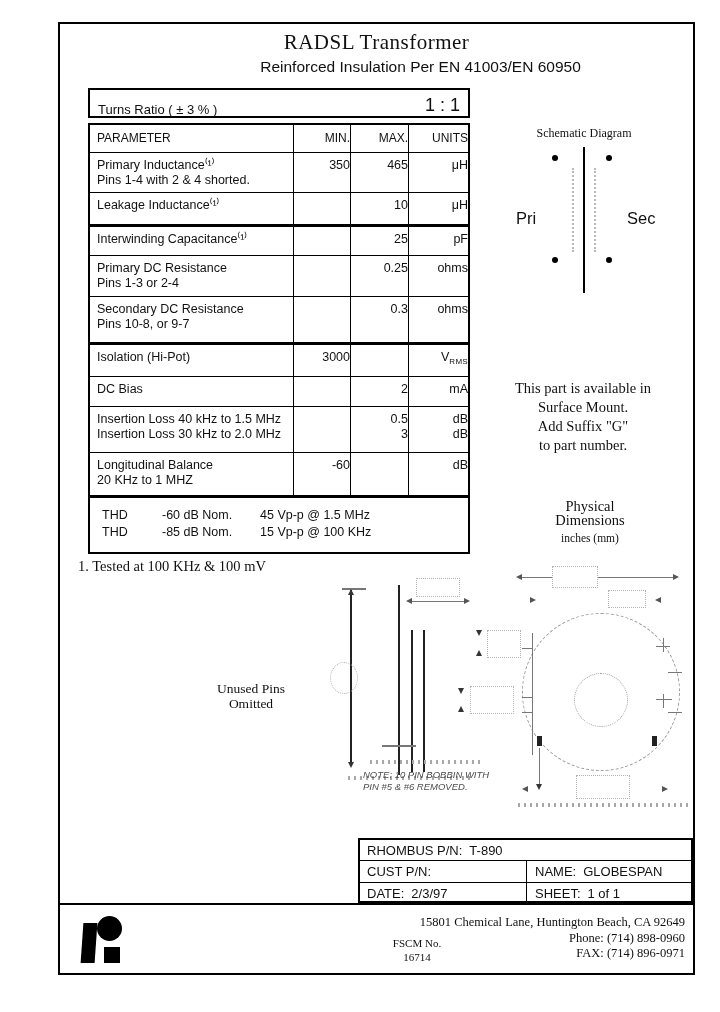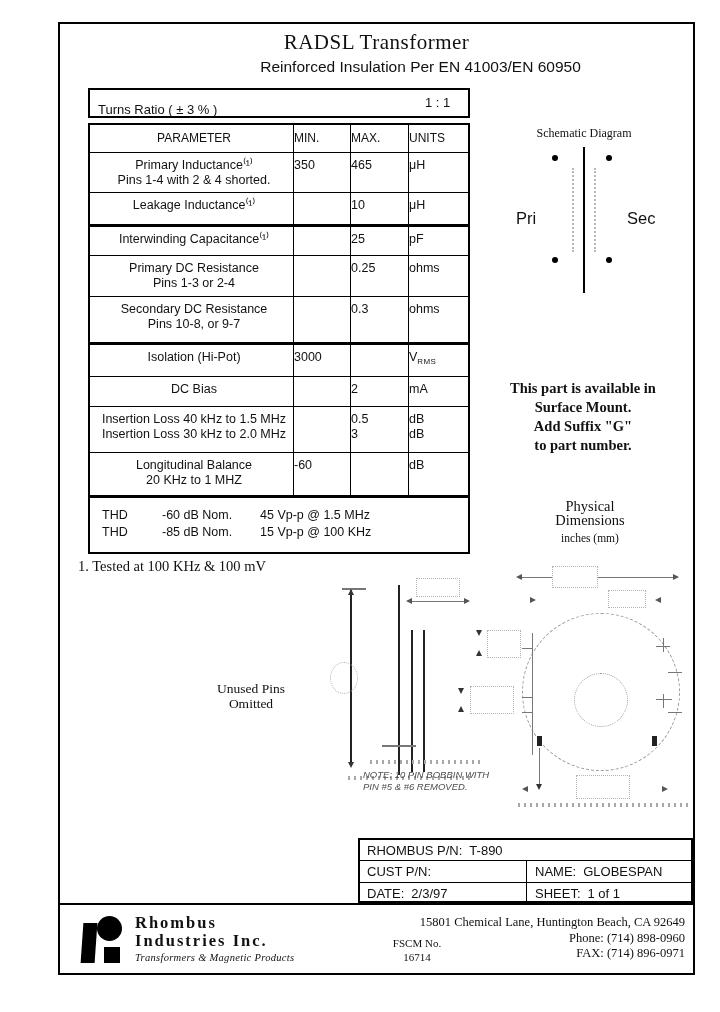--- a/index.html
+++ b/index.html
@@ -12,52 +12,52 @@
   
   #frame{left:58px;top:22px;width:633px;height:949px;border:2px solid #000;}
 
   
   #doc-title{left:58px;top:30px;width:637px;text-align:center;font-size:21px;letter-spacing:.5px;}
   #doc-subtitle{left:58px;top:58px;width:637px;text-align:center;font-size:15.5px;padding-left:44px;}
 
   
   #turns-box{left:88px;top:88px;width:378px;height:26px;border:2px solid #000;}
   #turns-label{position:absolute;left:8px;top:12px;font-size:13px;}
-  #turns-value{position:absolute;left:335px;top:5px;font-size:13px;}
+  #turns-value{position:absolute;left:335px;top:5px;font-size:18px;}
 
   
   #spec-table{left:88px;top:123px;width:378px;border:2px solid #000;}
   .trow{display:grid;grid-template-columns:204px 57px 58px 59px;border-top:1px solid #000;box-sizing:border-box;}
   .trow.first{border-top:none;}
   .trow.thick{border-top:3px solid #000;}
   .cell{border-right:1px solid #000;box-sizing:border-box;font-size:12.5px;line-height:15px;overflow:hidden;}
   .cell:last-child{border-right:none;}
-  .cell.param{padding:5px 2px 0 7px;text-align:center;}
-  .cell.num{padding-top:5px;text-align:left;}
+  .cell.param{padding:5px 2px 0 7px;text-align:left;}
+  .cell.num{padding-top:5px;text-align:right;}
   .hdr .cell{padding-top:6px;font-size:12px;}
   .hdr .param{padding-top:6px;}
   .sub-rms{font-size:8px;vertical-align:-3px;letter-spacing:.3px;}
   #thd-block{border-top:3px solid #000;padding:9px 0 0 12px;box-sizing:border-box;height:57px;}
   .thd-line{font-size:12.5px;line-height:17px;display:flex;}
   .thd-l{width:60px;}
   .thd-n{width:98px;}
 
   
   #footnote{left:78px;top:558px;font-size:14.5px;}
 
   
   #schem-title{left:500px;top:126px;width:168px;text-align:center;font-size:12px;}
   .schem-vline{left:583px;top:147px;width:2px;height:146px;background:#000;}
   .dot{width:6px;height:6px;border-radius:50%;background:#000;}
   .coil{width:0;border-left:2px dotted #b9b9b9;}
   #pri-label{left:516px;top:209px;font-size:16.5px;}
   #sec-label{left:627px;top:209px;font-size:16.5px;}
 
   
-  #sm-note{left:486px;top:379px;width:194px;text-align:center;font-size:14.5px;line-height:19px;font-weight:bold;}
+  #sm-note{left:486px;top:379px;width:194px;text-align:center;font-size:14.5px;line-height:19px;}
 
   
   #phys{left:505px;top:499px;width:170px;text-align:center;}
   #phys .t{font-size:14.5px;line-height:14px;}
   #phys .u{font-size:11.5px;margin-top:5px;}
 
   
   .ink{background:#222;}
   .gink{background:#777;}
   .blob{border:1px dotted #b3b3b3;}
@@ -327,25 +327,20 @@
   </div>
 
   <div id="footer-line" class="abs"></div>
 
   <div id="logo" class="abs">
     <div class="bar"></div>
     <div class="ball"></div>
     <div class="sq"></div>
   </div>
 
-  <div id="co-name" class="abs serif">
-    <div class="l">Rhombus</div>
-    <div class="l">Industries Inc.</div>
-    <div class="tag">Transformers &amp; Magnetic Products</div>
-  </div>
 
   <div id="fscm" class="abs serif">
     <div>FSCM No.</div>
     <div>16714</div>
   </div>
 
   <div id="addr" class="abs serif">
     <div>15801 Chemical Lane, Huntington Beach, CA 92649</div>
     <div>Phone:  (714) 898-0960</div>
     <div>FAX:  (714) 896-0971</div>

